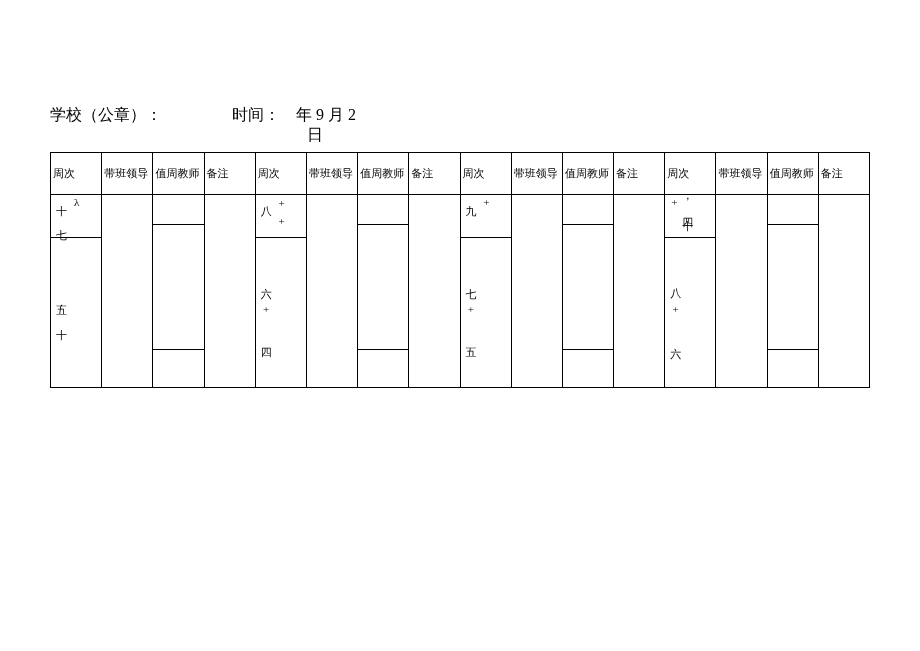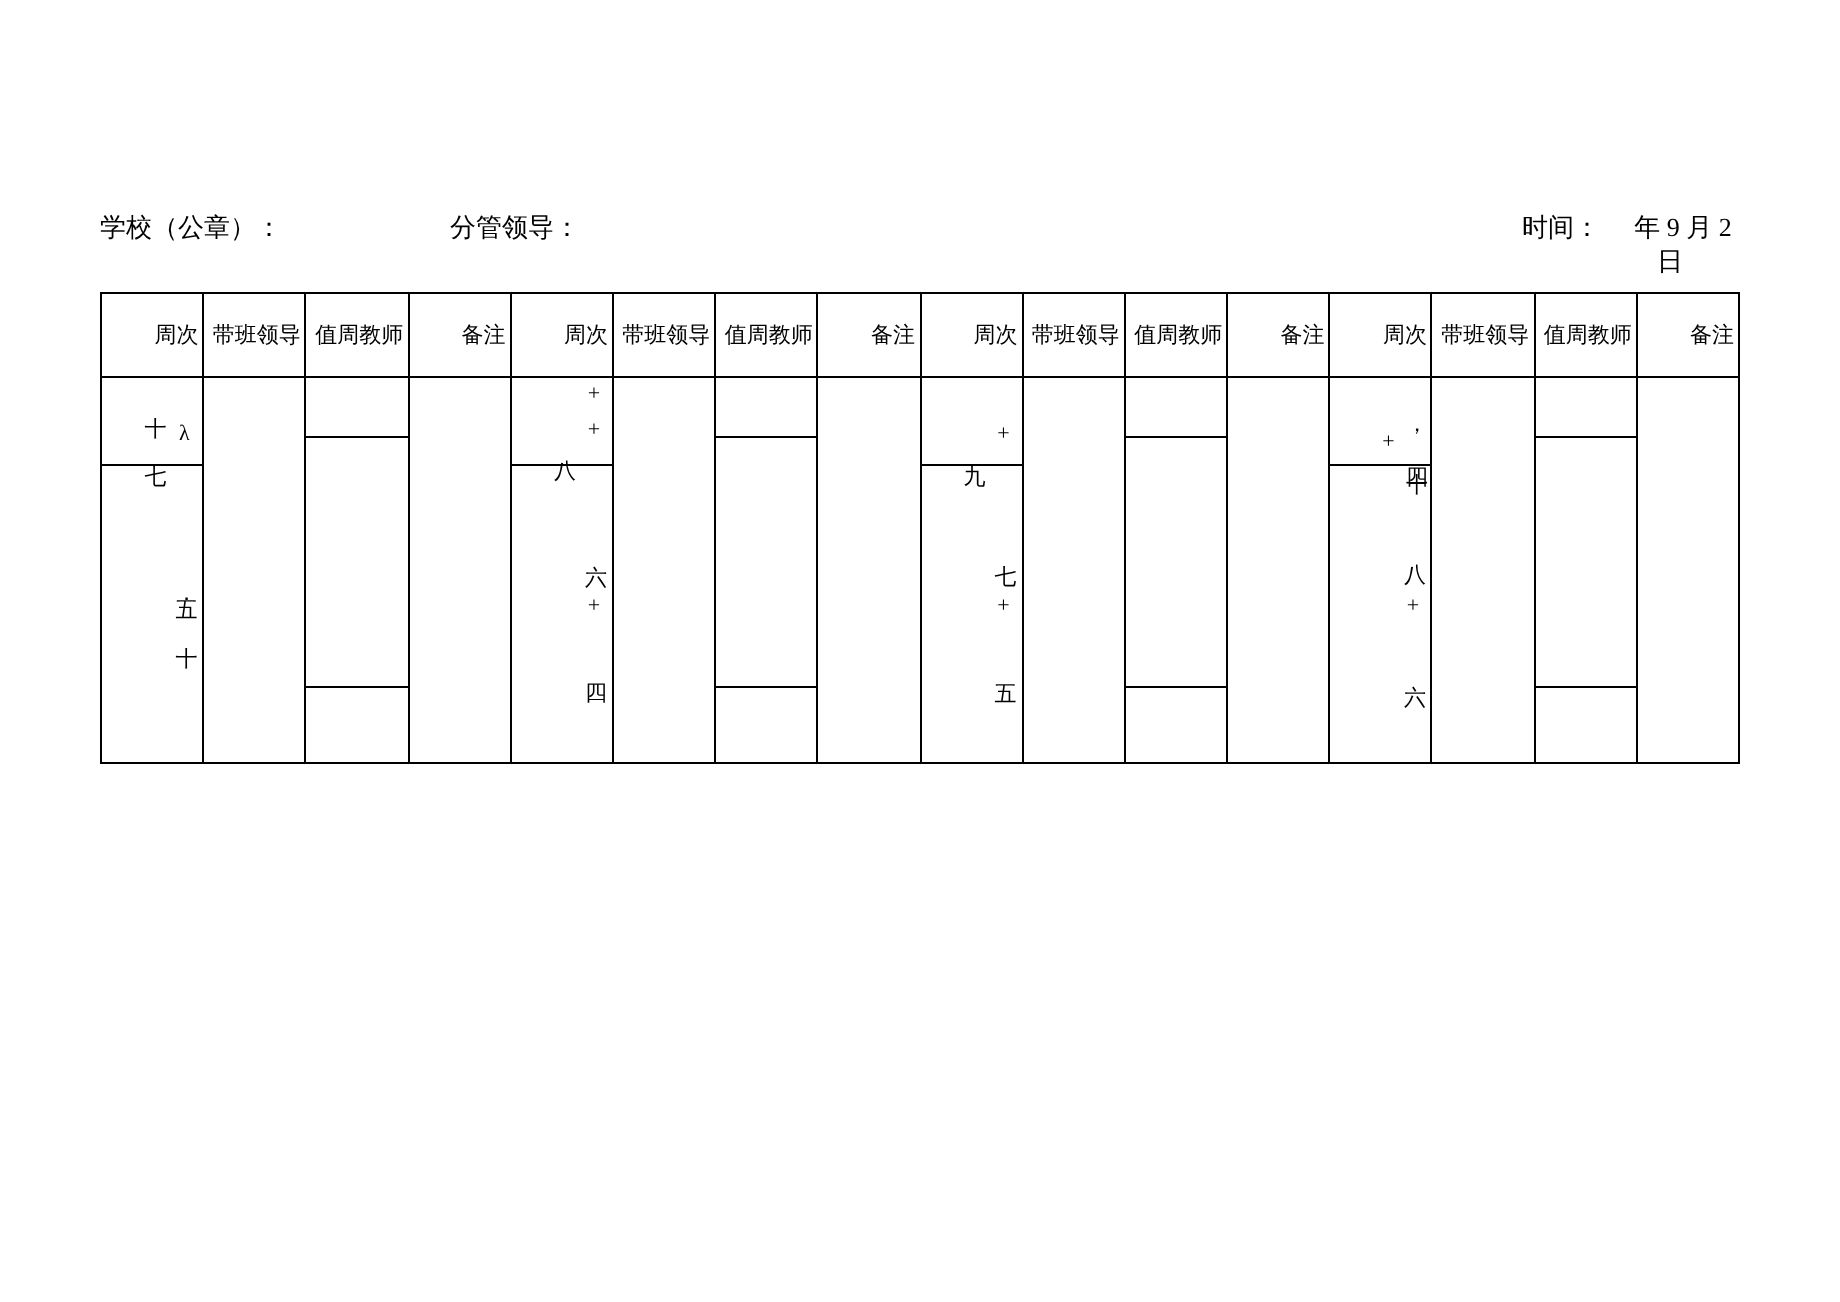--- a/index.html
+++ b/index.html
@@ -10,21 +10,21 @@
     body {
       background: #fff;
       font-family: "SimSun", "宋体", serif;
       font-size: 11px;
       width: 920px;
       height: 651px;
       padding: 105px 50px 0 50px;
     }
     .top-labels {
       display: flex;
-      font-size: 13px;
+      font-size: 16px;
       margin-bottom: 6px;
     }
     .top-labels > div {
       white-space: nowrap;
     }
     .lbl-school { width: 175px; }
     .lbl-principal { width: 130px; }
     .lbl-leader { flex: 1; }
     .lbl-time { width: 55px; text-align: right; }
     .lbl-date { width: 70px; text-align: center; }
@@ -34,21 +34,21 @@
       margin-top: -1px;
     }
 
     table {
       border-collapse: collapse;
       width: 100%;
       table-layout: fixed;
     }
     td {
       border: 1px solid #000;
-      text-align: right;
+      text-align: left;
       vertical-align: middle;
       font-size: 11px;
       color: #000;
       padding: 2px;
     }
 
     tr.header td { height: 42px; }
 
     .vert {
       writing-mode: vertical-rl;
@@ -66,21 +66,20 @@
     }
     .tall-row td { height: 125px; }
     tr.thin td { height: 30px; }
     tr.bottom-thin td { height: 38px; }
   </style>
 </head>
 <body>
 
 <div class="top-labels">
   <div class="lbl-school">学校（公章）：</div>
-  <div class="lbl-leader">分管领导：</div>
   <div class="lbl-time">时间：</div>
   <div class="lbl-date">
     <span>　年 9 月 2</span>
     <span class="date-tail">日</span>
   </div>
 </div>
 
 <table>
   <colgroup>
     <col class="week-col">

